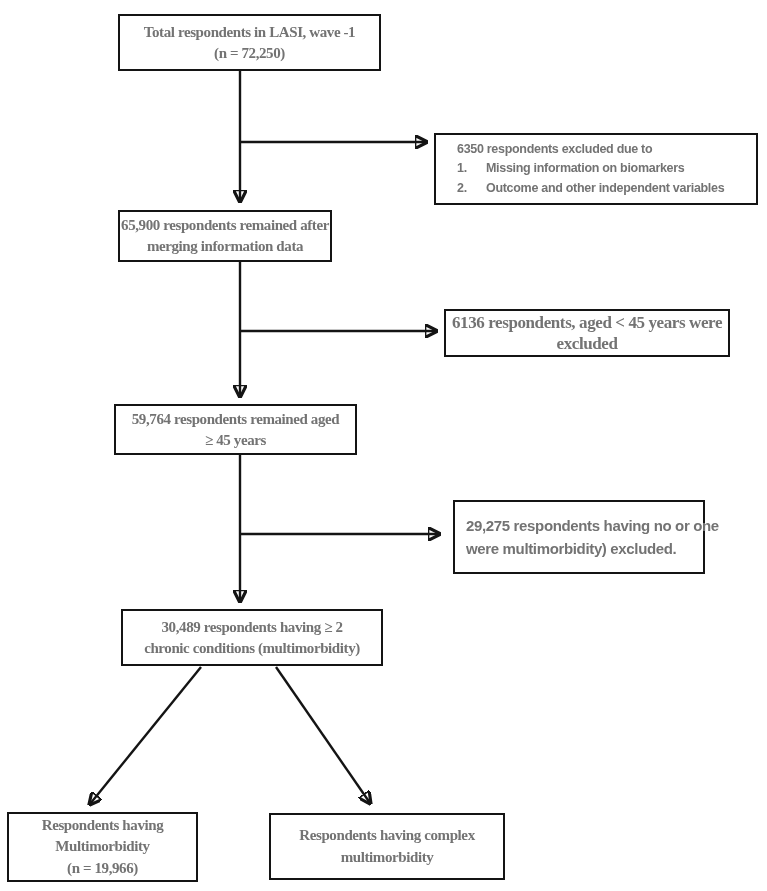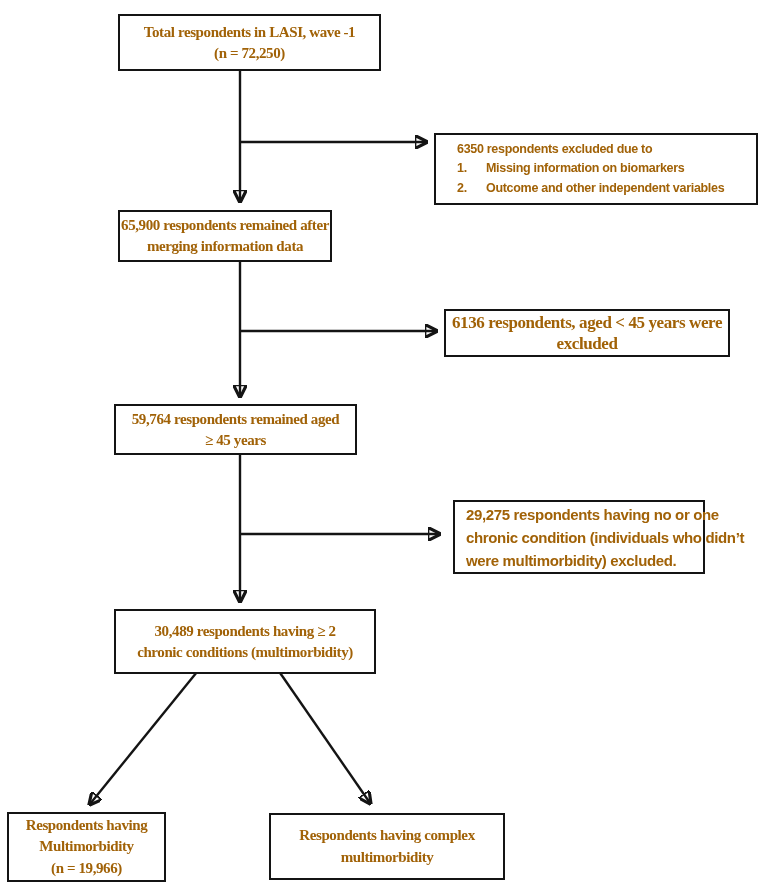--- a/index.html
+++ b/index.html
@@ -2,21 +2,21 @@
 <html><head>
 <meta charset="utf-8">
 <style>
   html, body { margin: 0; padding: 0; background: #ffffff; }
   .canvas {
     position: relative;
     width: 767px;
     height: 891px;
     background: #ffffff;
     overflow: hidden;
-    color: #a16207;
+    color: #737373;
   }
   .arrow-layer {
     position: absolute;
     left: 0; top: 0;
     width: 767px; height: 891px;
   }
   .arrow-layer path {
     stroke: #141414;
     stroke-width: 2.4;
     fill: none;
@@ -45,22 +45,22 @@
   .box-total        { left: 118px; top: 14px;  width: 263px; height: 57px; }
   .box-excl-bio     { left: 434px; top: 107px; width: 324px; height: 72px;
                       font-size: 12.5px; letter-spacing: -0.3px; line-height: 19.5px;
                       padding-left: 21px; padding-right: 4px; margin-top: 26px; }
   .box-merged       { left: 118px; top: 210px; width: 214px; height: 52px; }
   .box-excl-age     { left: 444px; top: 309px; width: 286px; height: 48px; font-size: 17px; }
   .box-aged45       { left: 114px; top: 404px; width: 243px; height: 51px; }
   .box-excl-chronic { left: 453px; top: 500px; width: 252px; height: 74px;
                       font-size: 15px; letter-spacing: -0.35px; line-height: 23px;
                       padding: 0 11px; }
-  .box-multi        { left: 114px; top: 609px; width: 262px; height: 65px; }
-  .box-out-left     { left: 7px;   top: 812px; width: 159px; height: 70px; line-height: 21.5px; }
+  .box-multi        { left: 121px; top: 609px; width: 262px; height: 57px; }
+  .box-out-left     { left: 7px;   top: 812px; width: 191px; height: 70px; line-height: 21.5px; }
   .box-out-right    { left: 269px; top: 813px; width: 236px; height: 67px; line-height: 21.5px; }
 
   .flow-line { white-space: nowrap; }
   .list-row { display: flex; white-space: nowrap; }
   .list-num { display: inline-block; width: 29px; flex: none; }
   .jline { text-align: justify; text-align-last: justify; white-space: nowrap; }
   .lline { text-align: left; white-space: nowrap; }
 </style>
 </head>
 <body>
@@ -110,21 +110,20 @@
     <div class="flow-line">excluded</div>
   </div>
 
   <div class="box serif box-aged45">
     <div class="flow-line">59,764 respondents remained aged</div>
     <div class="flow-line">≥ 45 years</div>
   </div>
 
   <div class="box sans box-excl-chronic">
     <div class="jline">29,275 respondents having no or one</div>
-    <div class="jline">chronic condition (individuals who didn’t</div>
     <div class="lline">were multimorbidity) excluded.</div>
   </div>
 
   <div class="box serif box-multi">
     <div class="flow-line">30,489 respondents having ≥ 2</div>
     <div class="flow-line">chronic conditions (multimorbidity)</div>
   </div>
 
   <div class="box serif box-out-left">
     <div class="flow-line">Respondents having</div>

